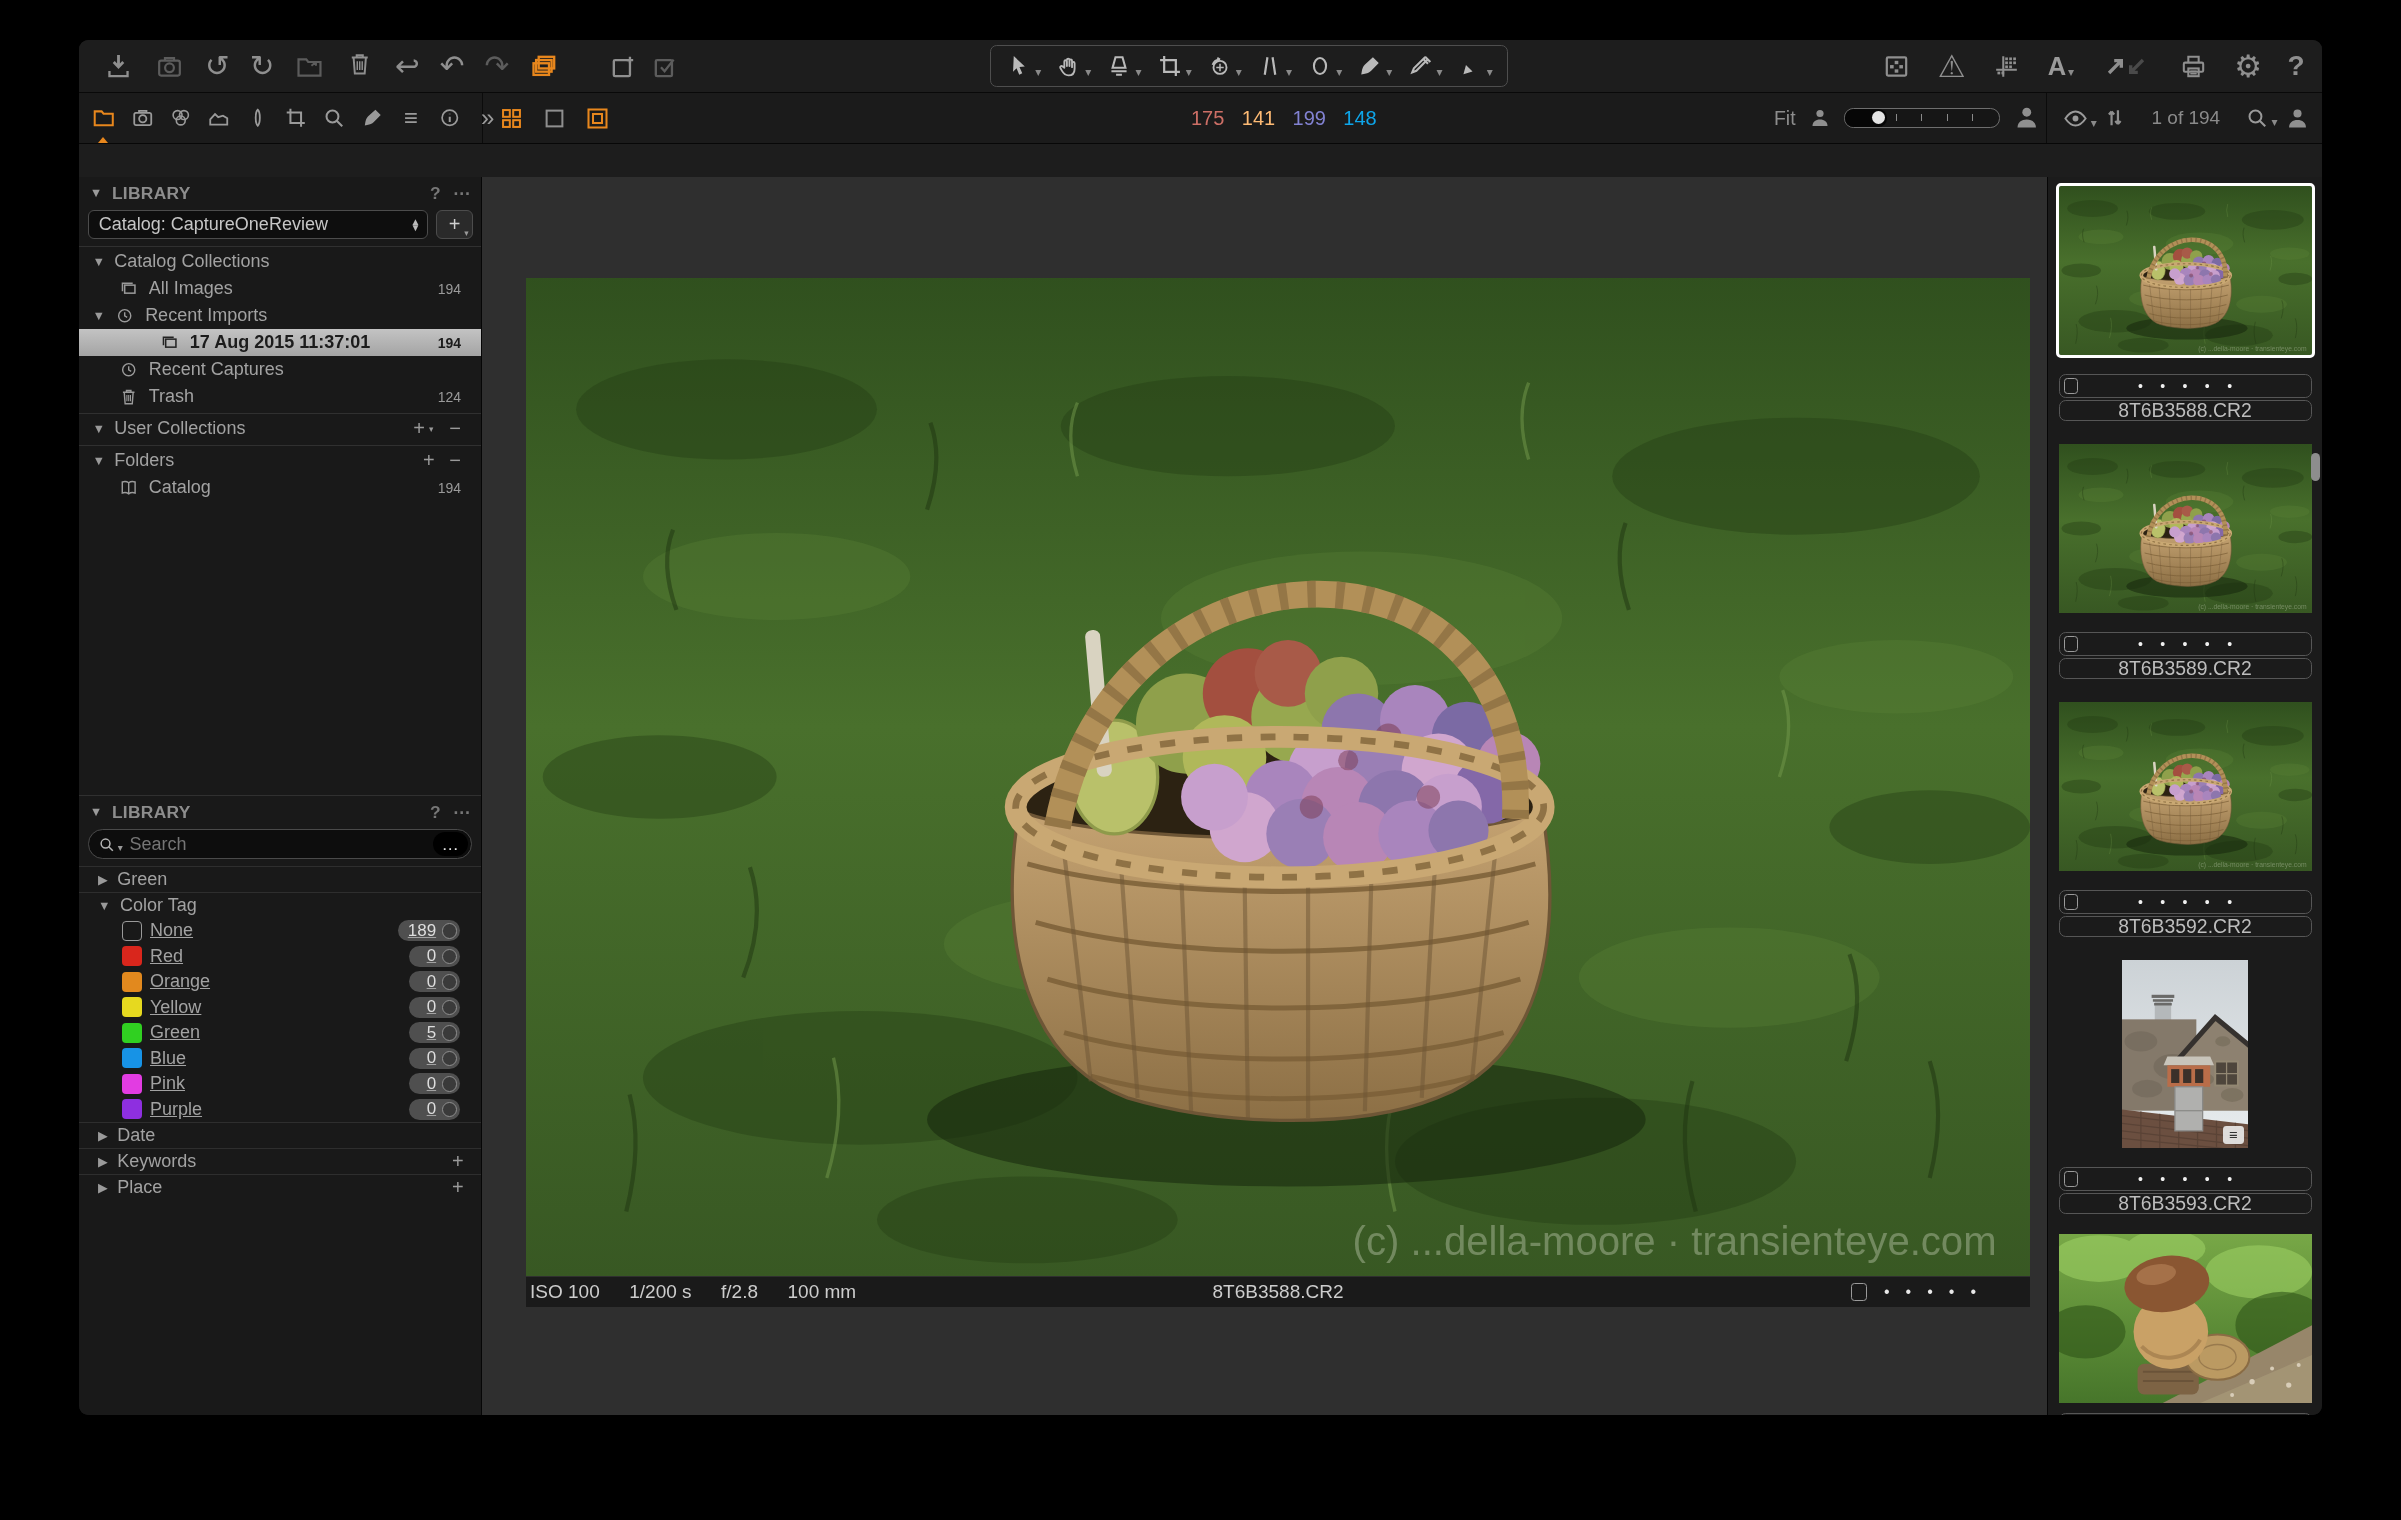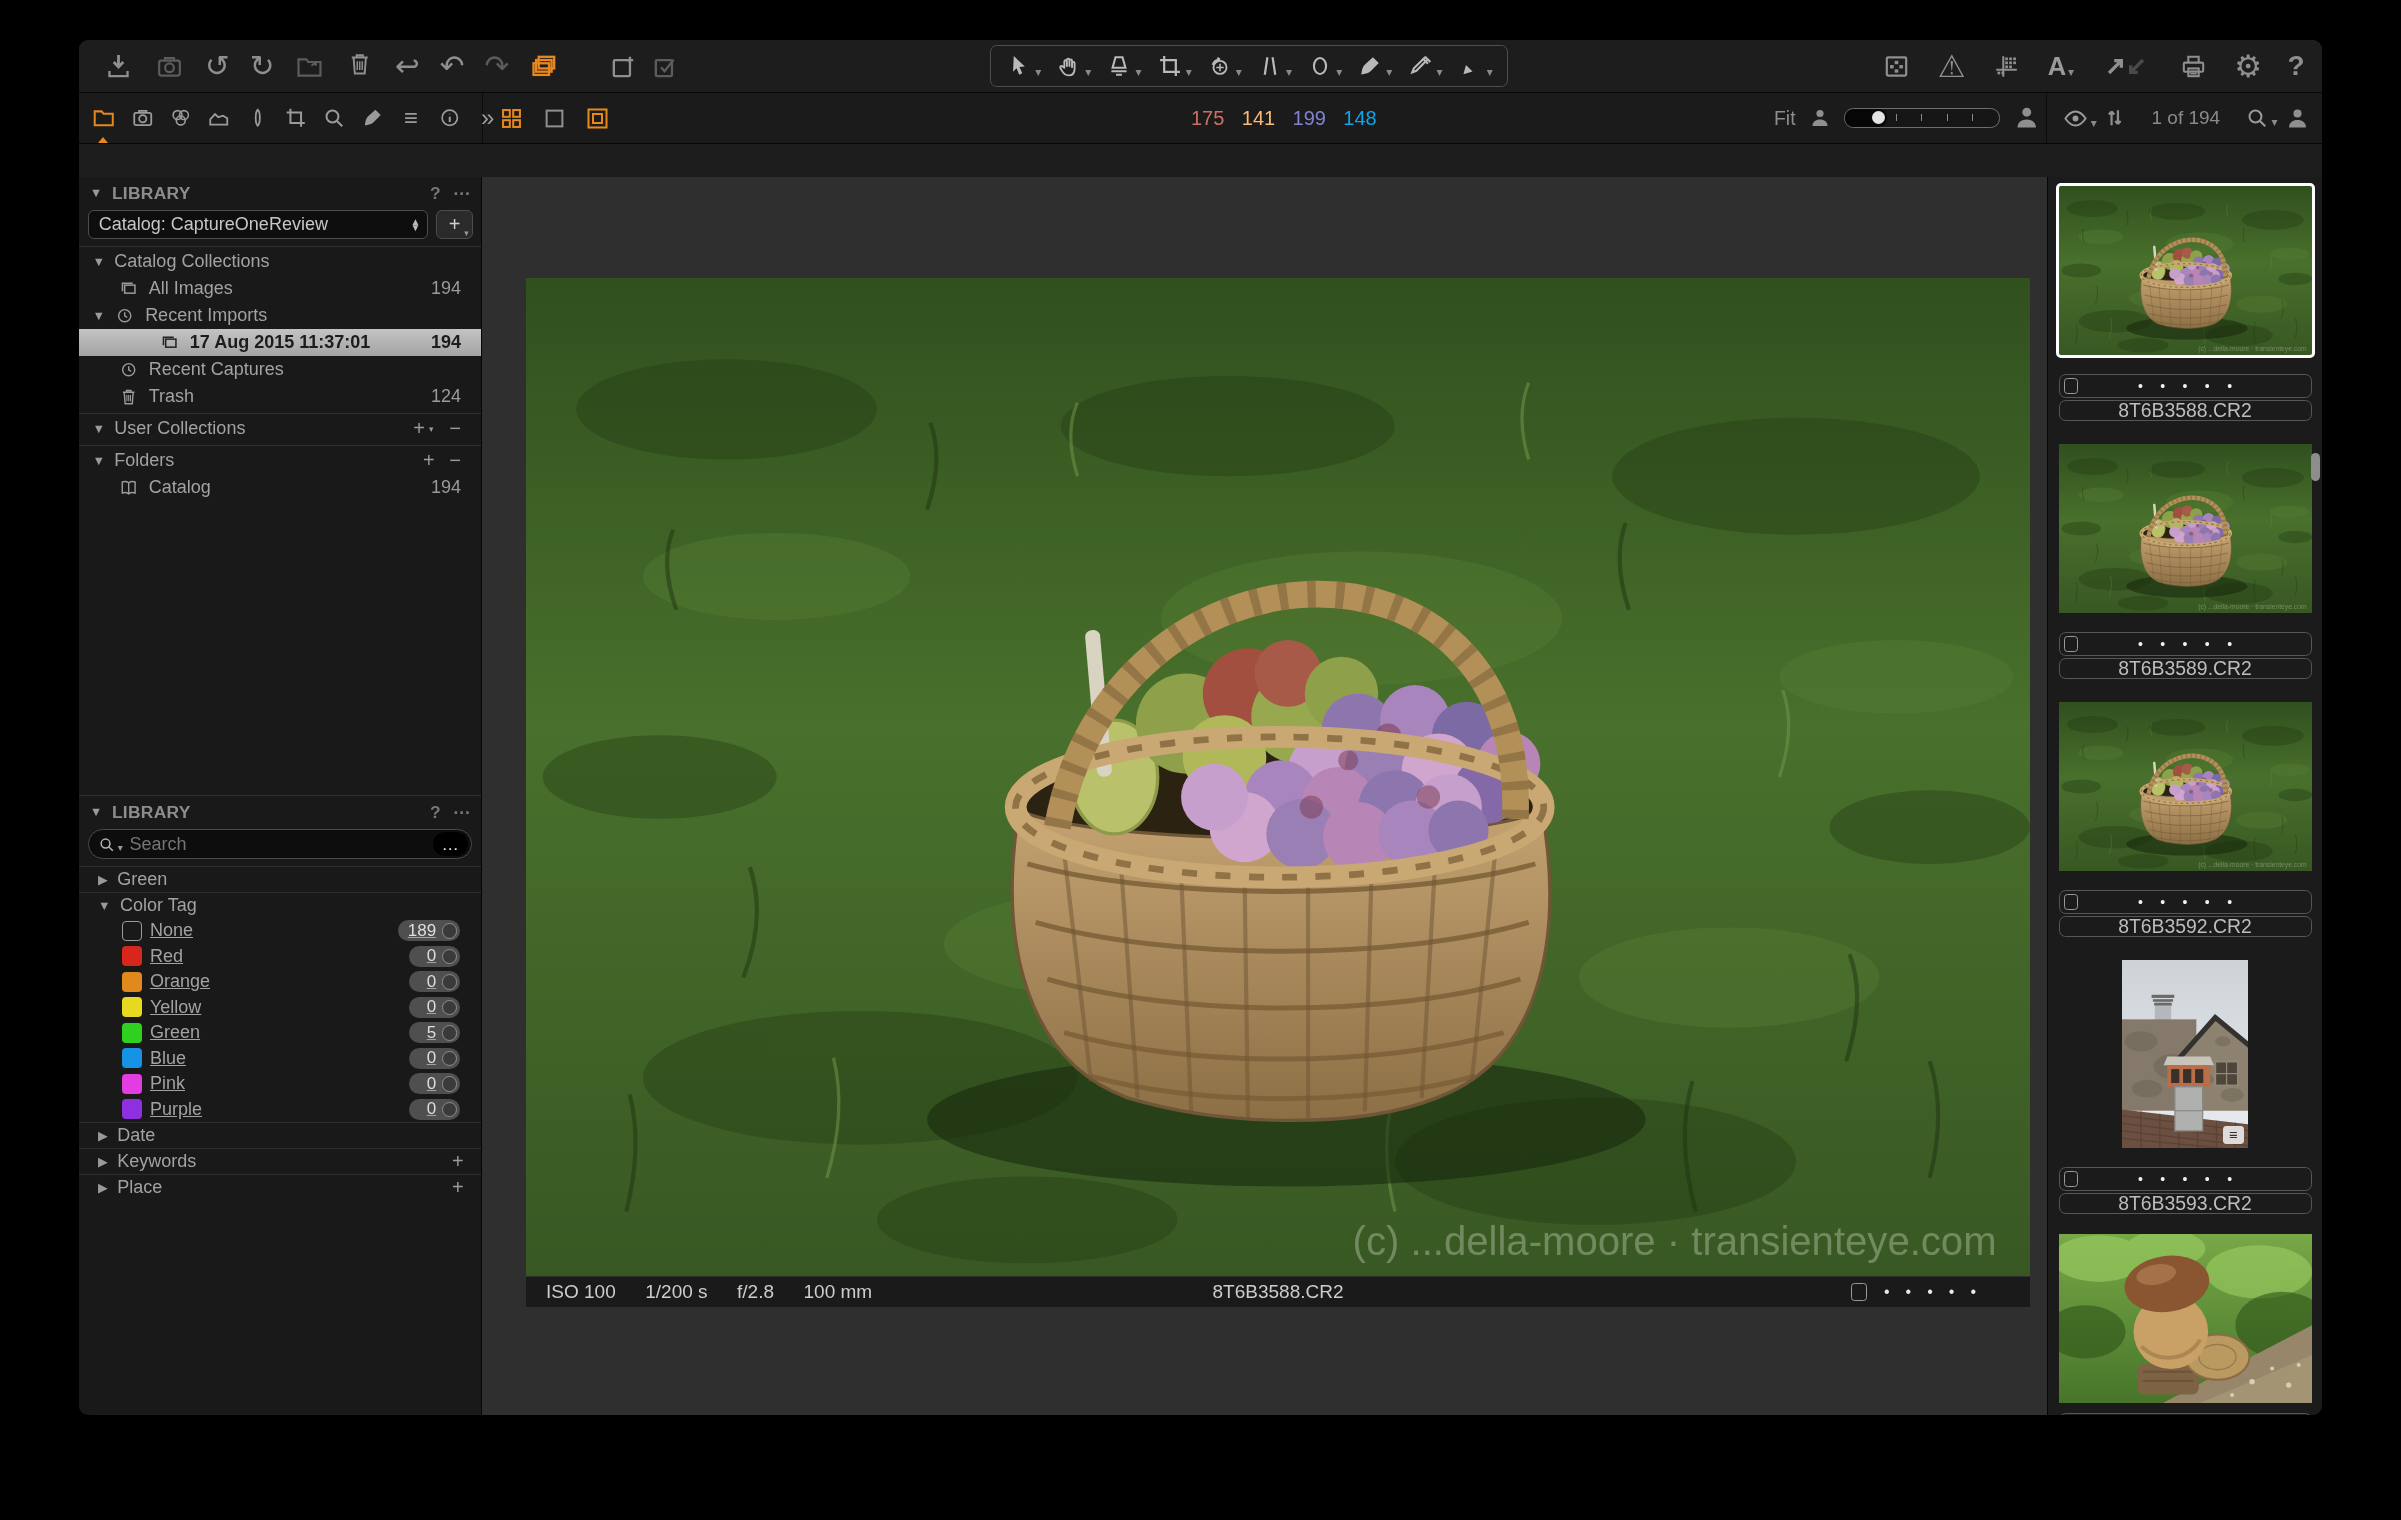--- a/index.html
+++ b/index.html
@@ -72,21 +72,21 @@
   .select{flex:1;display:flex;align-items:center;height:27px;background:#0e0e0e;border:1.3px solid #4c4c4c;
           border-radius:6px;padding:0 5.4px 0 9.4px;font-size:18px;color:#c6c6c6;}
   .select .sp{flex:1;}
   .stepper{display:flex;flex-direction:column;line-height:.62;font-size:10px;color:#bbb;padding-right:1.3px;}
   .plusbtn{position:relative;width:35px;height:27px;background:#2a2a2a;border:1.3px solid #4c4c4c;border-radius:6px;
            display:flex;align-items:center;justify-content:center;font-size:20px;color:#cfcfcf;}
   .plusbtn .mini{position:absolute;right:3.4px;bottom:0.7px;font-size:8.7px;color:#9a9a9a;}
   .sep{height:0;border-top:1.3px solid #303030;margin:2.7px 0 1.3px;}
   .trow{display:flex;align-items:center;height:27px;font-size:18px;color:#a2a2a2;padding-right:20px;}
   .trow .lbl{flex:1;white-space:nowrap;overflow:hidden;}
-  .trow .cnt{font-size:18px;color:#9a9a9a;}
+  .trow .cnt{font-size:14px;color:#9a9a9a;}
   .trow .tico{display:inline-flex;margin-right:9.4px;color:#9a9a9a;}
   .trow .tico svg{width:21.4px;height:21.4px;}
   .ind0{padding-left:13.4px;}
   .ind1{padding-left:39px;}
   .ind2{padding-left:80px;}
   .trow.sel{background:linear-gradient(#c3c3c3,#a4a4a4);color:#1c1c1c;font-weight:bold;}
   .trow.sel .cnt{color:#1c1c1c;}
   .trow.sel .tico{color:#222;}
   .pm{display:flex;gap:14.7px;font-size:20px;color:#9a9a9a;}
   .pm .mini{font-size:8.7px;position:relative;top:6.7px;left:-10.7px;margin-right:-9.4px;}
@@ -111,21 +111,21 @@
   .swatch.none{border:1.3px solid #9a9a9a;background:transparent;}
   .crow .lbl{flex:1;}
   .pill{display:flex;align-items:center;justify-content:flex-end;gap:5.4px;height:21px;min-width:39px;
         background:#4f4f4f;border-radius:10.7px;padding:0 2.7px 0 9.4px;color:#dedede;font-size:17px;}
   .pill .knob{width:15.4px;height:15.4px;border-radius:50%;background:#3a3a3a;border:1.3px solid #8f8f8f;box-sizing:border-box;}
   
   .mainimg{position:absolute;left:44px;top:101px;width:1504px;height:998px;background:#222;}
   .mainimg svg{display:block;width:100%;height:100%;}
   .infobar{position:absolute;left:44px;top:1100px;width:1504px;height:29.5px;background:#1a1a1a;
            display:flex;align-items:center;font-size:19px;color:#cdcdcd;}
-  .exif{display:flex;gap:29.5px;padding-left:20px;}
+  .exif{display:flex;gap:29.5px;padding-left:4px;}
   .fname-c{position:absolute;left:0;right:0;text-align:center;font-size:19px;color:#cdcdcd;}
   .ibright{position:absolute;right:38px;display:flex;align-items:center;gap:17.4px;}
   .cbox{width:15.4px;height:18px;border:1.3px solid #9a9a9a;border-radius:3.4px;box-sizing:border-box;}
   .ratedots{font-size:16px;color:#e8e8e8;letter-spacing:16px;line-height:1;}
   
   .fitem{display:flex;flex-direction:column;align-items:center;}
   .thumb{width:253px;height:169px;background:#111;overflow:hidden;}
   .thumb svg{display:block;width:100%;height:100%;}
   .thumb.selected{outline:3.4px solid #fff;border-radius:2px;}
   .thumb.portrait{width:253px;height:188px;background:transparent;display:flex;justify-content:center;}

